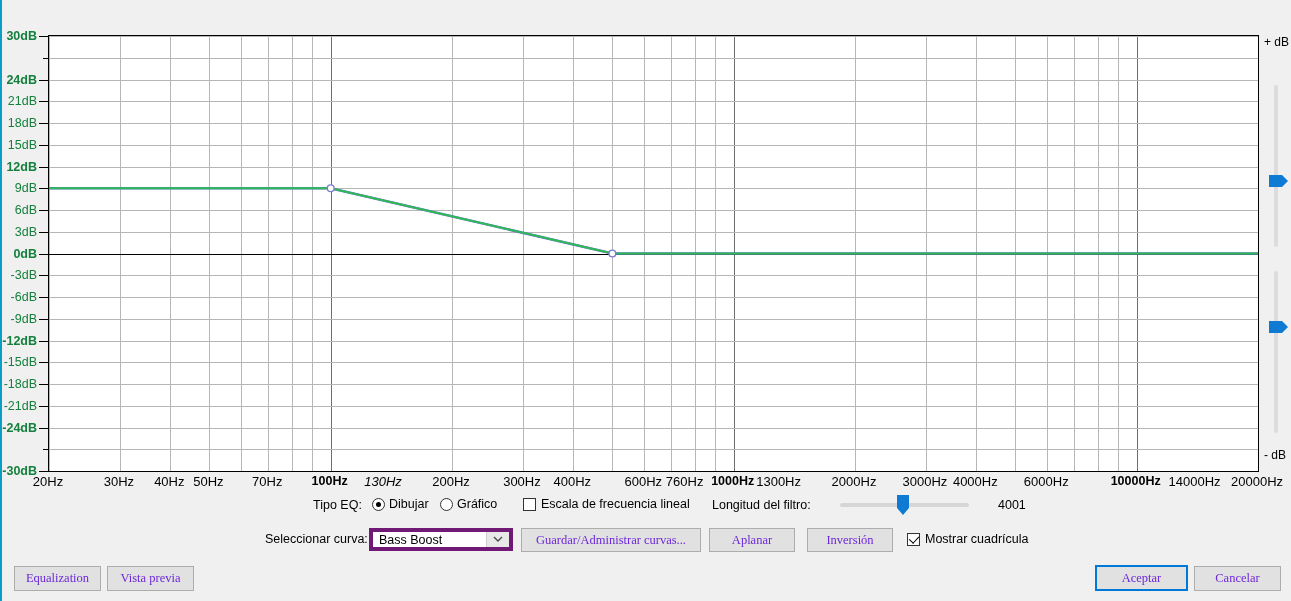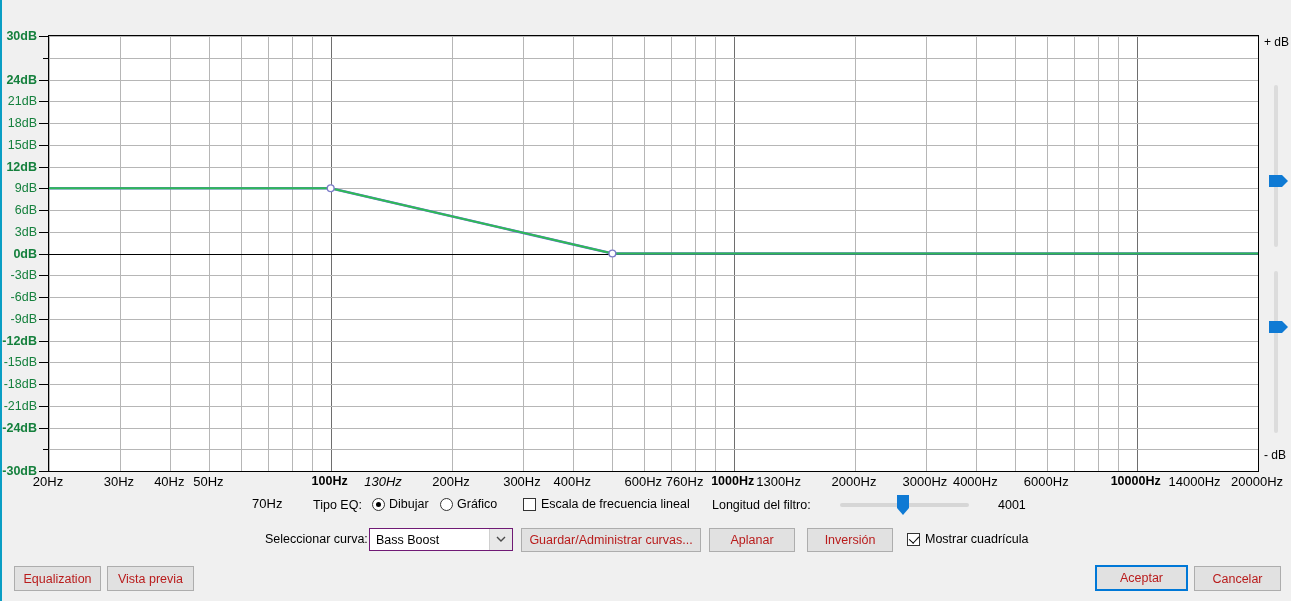--- a/index.html
+++ b/index.html
@@ -147,37 +147,37 @@
     content: ""; position: absolute;
     left: 3px; top: 0px; width: 5px; height: 8px;
     border: solid #000; border-width: 0 1.6px 1.6px 0;
     transform: rotate(42deg);
   }
 
   .btn {
     position: absolute;
     background: #e1e1e1;
     border: 1px solid #adadad;
-    font-family: Liberation Sans, sans-serif;
+    font-family: Liberation Serif, serif;
     font-size: 12.5px;
-    color: #b91c1c;
+    color: #6d28d9;
     text-align: center;
     box-sizing: border-box;
     display: flex; align-items: center; justify-content: center;
     padding: 4px;
   }
   .btn.default {
     border: 2px solid #0078d7;
     background: #e1e1e1;
   }
 
   #curve-select {
     position: absolute;
     background: #ffffff;
-    border: 1px solid #701a75;
+    border: 4px solid #701a75;
     box-sizing: border-box;
     display: flex; align-items: center;
   }
   #curve-select-text { padding-left: 6px; font-size: 12.5px; }
   #curve-arrow {
     position: absolute; right: 0; top: 0; bottom: 0; width: 22px;
     background: #e8e8e8;
     border-left: 1px solid #cfcfcf;
     display: flex; align-items: center; justify-content: center;
   }
@@ -296,21 +296,21 @@
           <circle cx="281.68" cy="152.25" r="3.4" fill="#ffffff" stroke="#7e7ec9" stroke-width="1.4"></circle>
           <circle cx="563.37" cy="217.50" r="3.4" fill="#ffffff" stroke="#7e7ec9" stroke-width="1.4"></circle>
         </svg>
     </div>
 
     <div id="xaxis">
         <div class="xlabel" style="left: 0px;">20Hz</div>
         <div class="xlabel" style="left: 70.9648px;">30Hz</div>
         <div class="xlabel" style="left: 121.315px;">40Hz</div>
         <div class="xlabel" style="left: 160.37px;">50Hz</div>
-        <div class="xlabel" style="left: 219.259px; margin-top: 22px;">70Hz</div>
+        <div class="xlabel" style="left: 219.259px;">70Hz</div>
         <div class="xlabel major" style="left: 281.685px; text-align: center;">100Hz</div>
         <div class="xlabel" style="left: 335px; font-style: italic;">130Hz</div>
         <div class="xlabel" style="left: 403px;">200Hz</div>
         <div class="xlabel" style="left: 473.965px;">300Hz</div>
         <div class="xlabel" style="left: 524.315px;">400Hz</div>
         <div class="xlabel" style="left: 595.28px;">600Hz</div>
         <div class="xlabel" style="left: 636.653px;">760Hz</div>
         <div class="xlabel major" style="left: 684.685px;">1000Hz</div>
         <div class="xlabel" style="left: 730.604px;">1300Hz</div>
         <div class="xlabel" style="left: 806px;">2000Hz</div>

